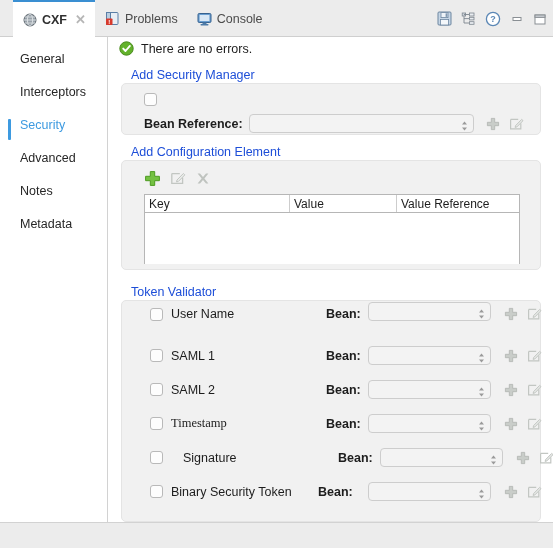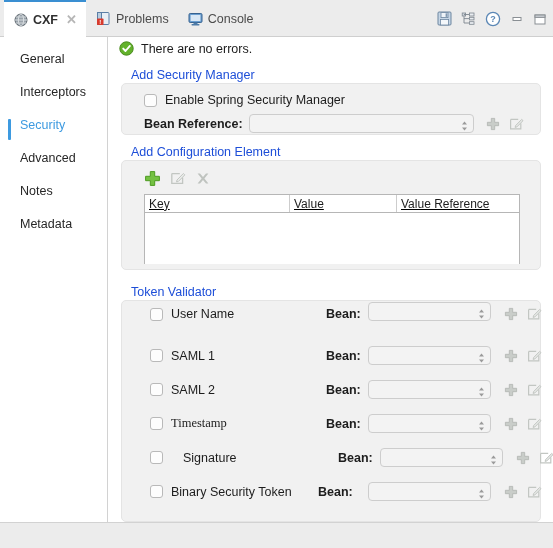--- a/index.html
+++ b/index.html
@@ -17,21 +17,21 @@
   }
 
   
   .tabbar {
     position: absolute; left: 0; top: 0;
     width: 553px; height: 37px;
     background: #ececec;
     border-bottom: 1px solid #cfcfcf;
     box-sizing: border-box;
   }
-  .tabs { position: absolute; left: 4px; top: 0; display: flex; height: 37px; align-items: stretch; }
+  .tabs { position: absolute; left: 13px; top: 0; display: flex; height: 37px; align-items: stretch; }
   .tab {
     display: flex; align-items: center; gap: 5px;
     padding: 0 9px 0 10px;
     height: 37px;
     box-sizing: border-box;
     font-size: 12.5px;
     color: #4c4c4c;
     position: relative;
     background: transparent;
   }
@@ -132,21 +132,20 @@
     transform: translateY(-50%);
     width: 7px; height: 12px;
   }
 
   
   .tbl {
     position: absolute;
     background: #7dd3fc;
     border: 1px solid #b6b6b6;
     box-sizing: border-box;
-    text-decoration: underline;
   }
   .tbl-head {
     display: flex; height: 18px;
     border-bottom: 1px solid #b6b6b6;
     background: #ffffff;
     box-sizing: border-box;
   }
   .th {
     font-size: 12px; color: #1d1d1d;
     padding-left: 4px;
@@ -287,21 +286,20 @@
       </span>
       <span>There are no errors.</span>
     </div>
 
     <div class="group-title" style="left:22px; top:31px;">Add Security Manager</div>
 
     <div class="group" style="left:12px; top:46px; width:420px; height:52px;">
 
       <div style="position:absolute; left:22px; top:9px; display:flex; align-items:center; gap:8px;">
         <span class="cbx"></span>
-        <span class="row-label">Enable Spring Security Manager</span>
       </div>
 
       <div style="position:absolute; left:22px; top:30px; display:flex; align-items:center;">
         <span class="bold-label" style="width:105px;">Bean Reference:</span>
 
         <span class="combo" style="width:225px; display:inline-block;">
           <span class="arrows">
             <svg width="7" height="12" viewBox="0 0 7 12">
               <path d="M3.5 1.4 L6 4.4 L1 4.4 Z" fill="#9a9a9a"></path>
               <path d="M3.5 10.6 L6 7.6 L1 7.6 Z" fill="#9a9a9a"></path>

